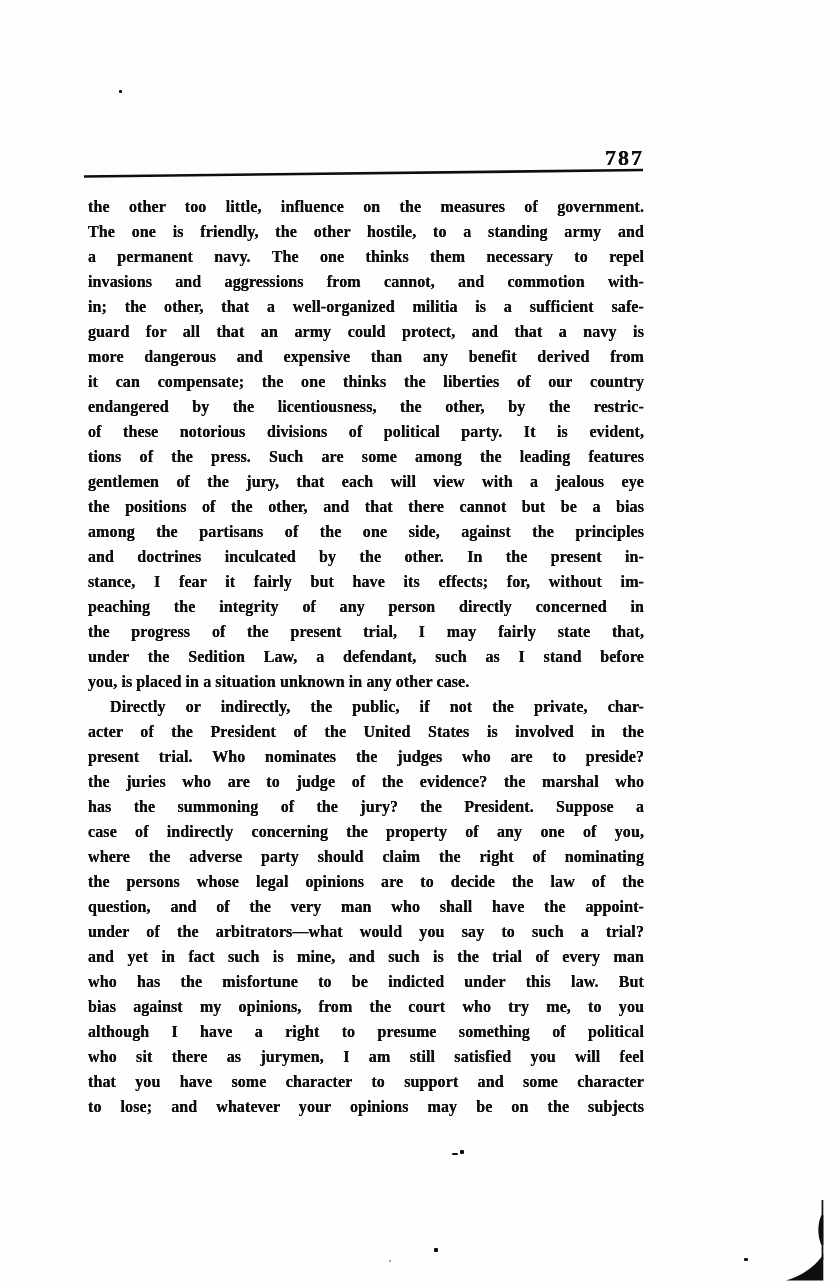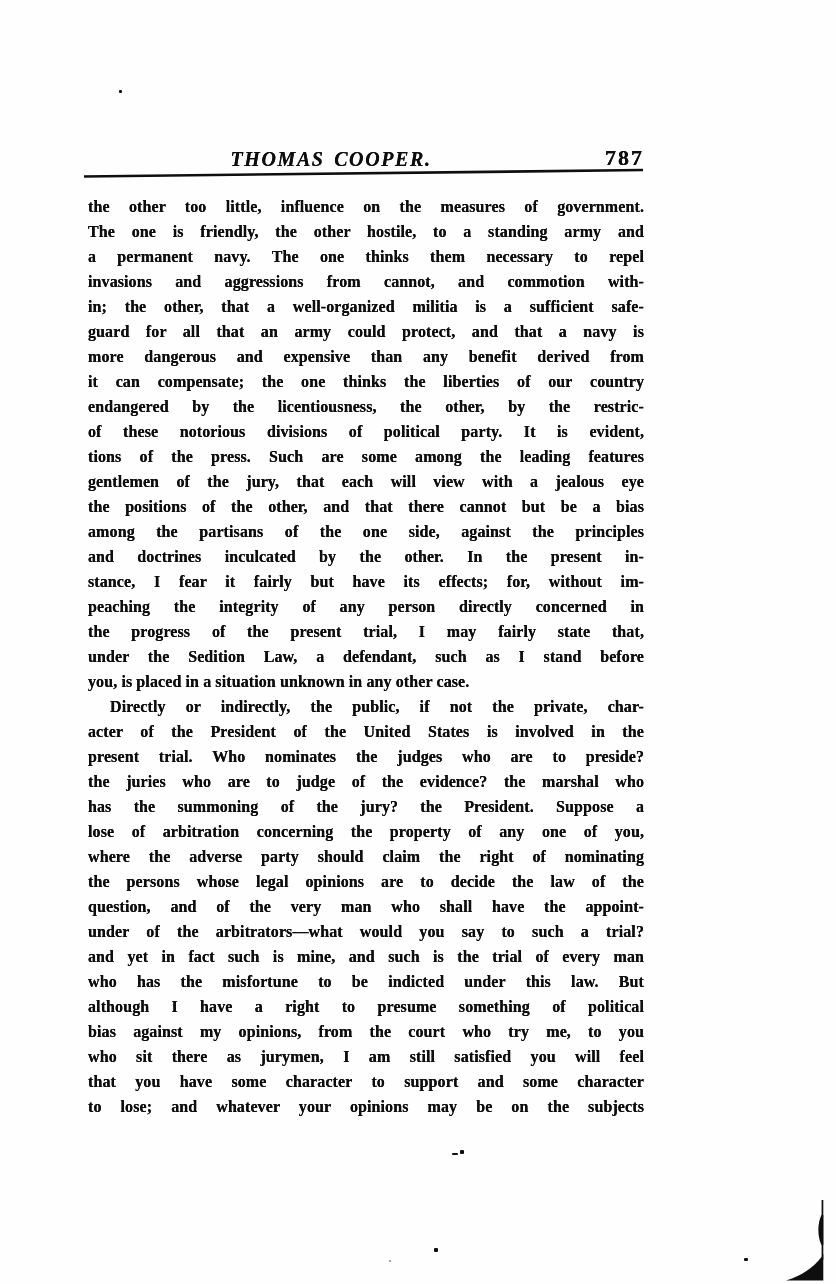--- a/index.html
+++ b/index.html
@@ -40,21 +40,20 @@
   .line.indent{text-indent:22px;}
   .overlay{position:absolute;left:0;top:0;pointer-events:none;}
   .speck{position:absolute;background:#0e0e0e;border-radius:1px;}
 </style>
 </head>
 <body>
 
 <div class="page" style="--ink: #0e0e0e; --paper: #fefefe;">
 
   <div class="running-header">
-    <div class="header-title">THOMAS COOPER.</div>
     <div class="page-number">787</div>
   </div>
 
   <svg class="overlay" width="836" height="1284" viewBox="0 0 836 1284">
     <line x1="84" y1="176.5" x2="643" y2="170" stroke="#0e0e0e" stroke-width="2.7"></line>
     <g fill="#0e0e0e" stroke="none">
       <rect x="821.6" y="1200" width="1.7" height="60"></rect>
       <path d="M821.5 1215 C 817.3 1223, 817.3 1237, 821.5 1245 L 823.3 1245 L 823.3 1215 Z"></path>
       <path d="M786 1280.5 C 801 1276, 813 1268, 821.5 1257 L 823.3 1254 L 823.3 1280.5 Z"></path>
     </g>
@@ -79,29 +78,29 @@
       <div class="line">stance, I fear it fairly but have its effects; for, without im-</div>
       <div class="line">peaching the integrity of any person directly concerned in</div>
       <div class="line">the progress of the present trial, I may fairly state that,</div>
       <div class="line">under the Sedition Law, a defendant, such as I stand before</div>
       <div class="line flush">you, is placed in a situation unknown in any other case.</div>
       <div class="line indent">Directly or indirectly, the public, if not the private, char-</div>
       <div class="line">acter of the President of the United States is involved in the</div>
       <div class="line">present trial.  Who nominates the judges who are to preside?</div>
       <div class="line">the juries who are to judge of the evidence? the marshal who</div>
       <div class="line">has the summoning of the jury? the President.  Suppose a</div>
-      <div class="line">lose of arbitration concerning the property of any one of you,</div>
+      <div class="line">case of indirectly concerning the property of any one of you,</div>
       <div class="line">where the adverse party should claim the right of nominating</div>
       <div class="line">the persons whose legal opinions are to decide the law of the</div>
       <div class="line">question, and of the very man who shall have the appoint-</div>
       <div class="line">under of the arbitrators—what would you say to such a trial?</div>
       <div class="line">and yet in fact such is mine, and such is the trial of every man</div>
       <div class="line">who has the misfortune to be indicted under this law.  But</div>
+      <div class="line">bias against my opinions, from the court who try me, to you</div>
       <div class="line">although I have a right to presume something of political</div>
-      <div class="line">bias against my opinions, from the court who try me, to you</div>
       <div class="line">who sit there as jurymen, I am still satisfied you will feel</div>
       <div class="line">that you have some character to support and some character</div>
       <div class="line">to lose; and whatever your opinions may be on the subjects</div>
     </div>
 
   <div class="speck" style="left:119px;top:90px;width:3px;height:3px"></div>
   <div class="speck" style="left:452px;top:1153px;width:6px;height:2px"></div>
   <div class="speck" style="left:460px;top:1150px;width:4px;height:4px"></div>
   <div class="speck" style="left:434px;top:1248px;width:4px;height:4px"></div>
   <div class="speck" style="left:389px;top:1260px;width:2px;height:2px;background:#8a8a8a"></div>

